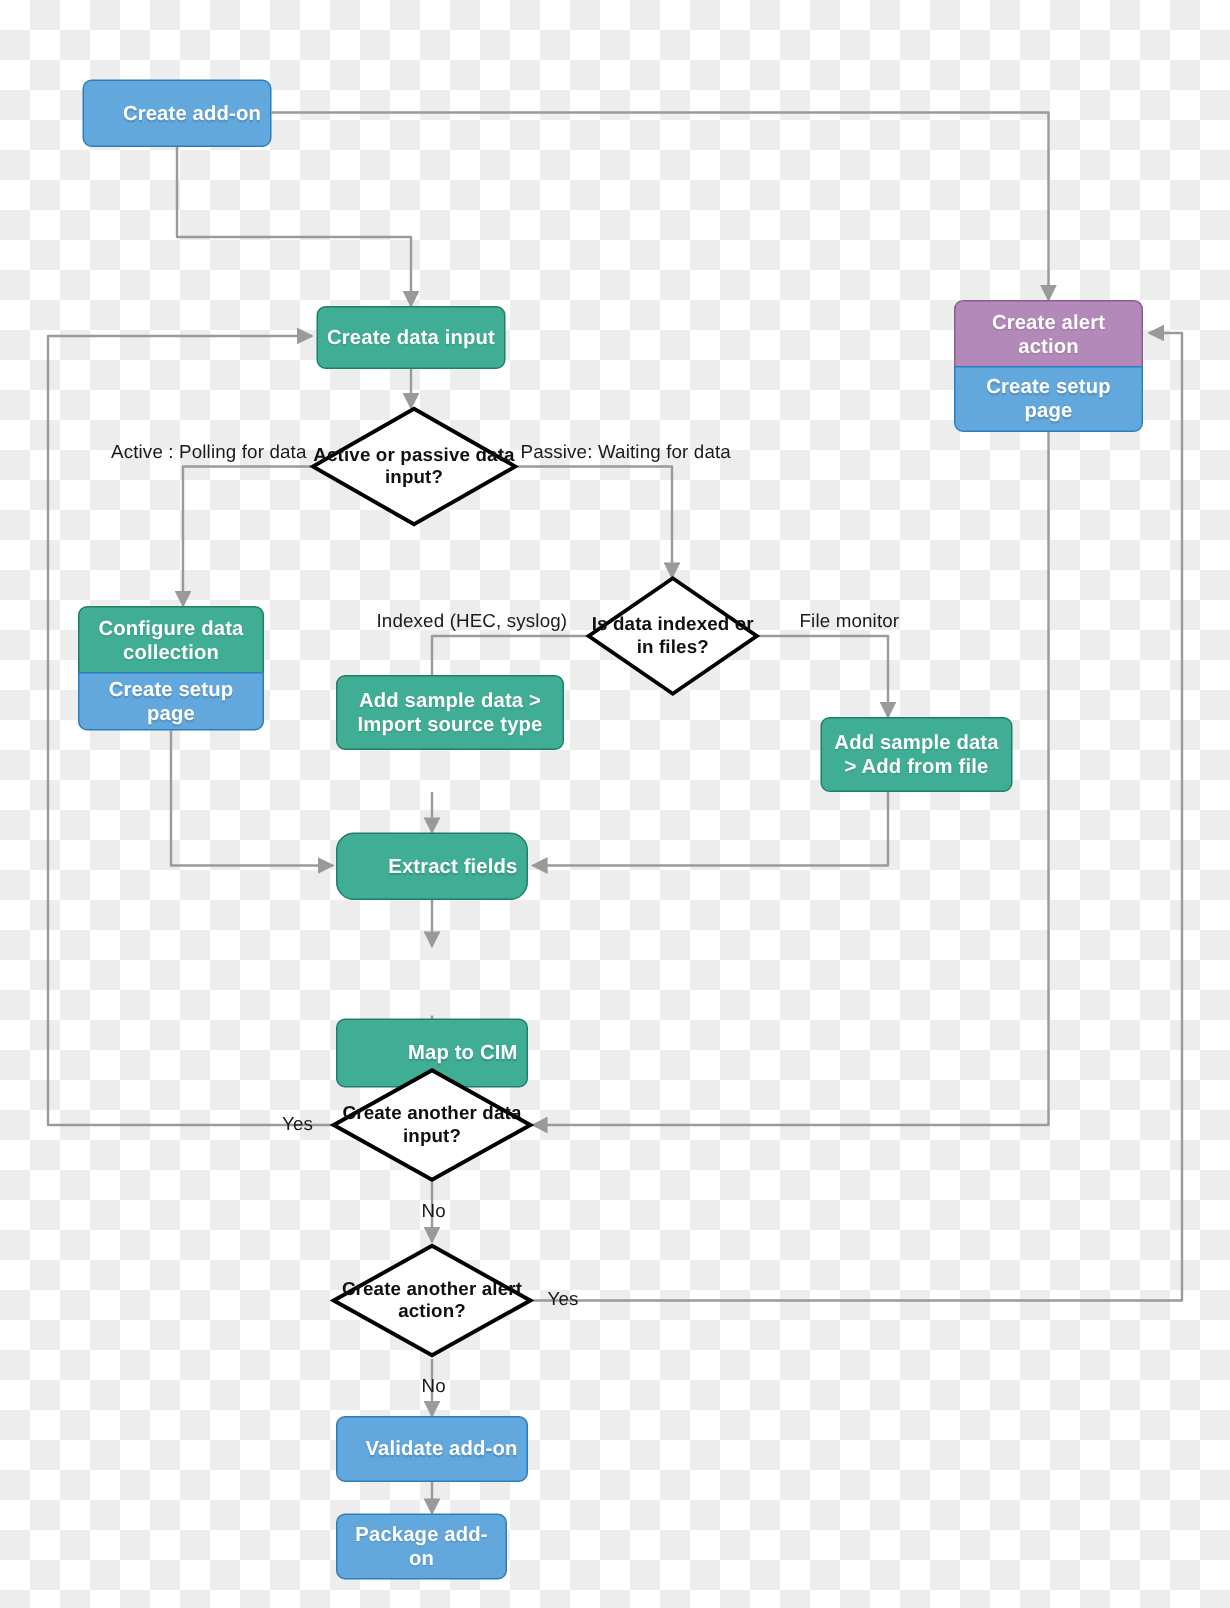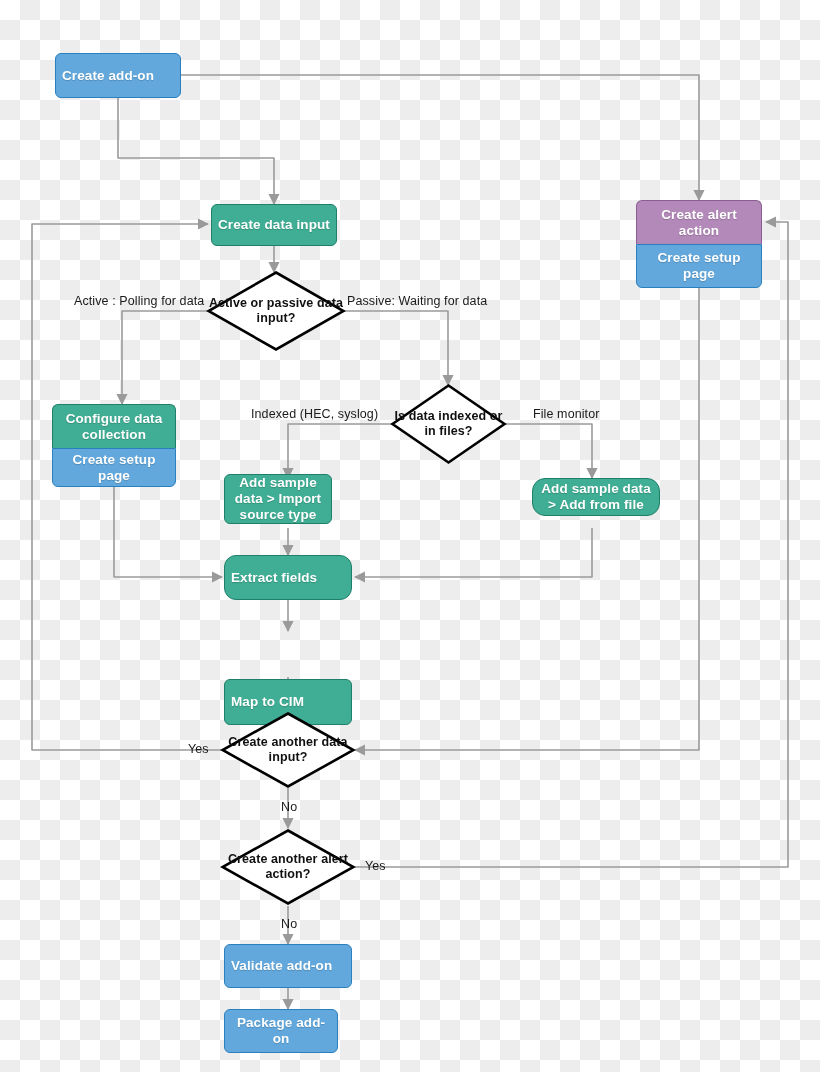--- a/index.html
+++ b/index.html
@@ -30,21 +30,21 @@
     width: 820px;
     height: 1072px;
     pointer-events: none;
   }
   .node {
     position: absolute;
     box-sizing: border-box;
     border-radius: 6px;
     display: flex;
     align-items: center;
-    justify-content: flex-start;
+    justify-content: flex-end;
     text-align: center;
     color: #ffffff;
     font-weight: bold;
     font-size: 13.5px;
     line-height: 1.18;
     letter-spacing: 0.1px;
     padding: 2px 6px;
     text-shadow: 0 1px 1px rgba(0,0,0,0.18);
   }
   .node.blue {
@@ -168,25 +168,25 @@
   </div>
 
   <div class="node teal stack-top" style="left:52px; top:404px; width:124px; height:44px;">
     <span>Configure data collection</span>
   </div>
 
   <div class="node blue stack-bottom" style="left:52px; top:448px; width:124px; height:39px;">
     <span>Create setup page</span>
   </div>
 
-  <div class="node teal" style="left:224px; top:474px; width:108px; height:50px;">
+  <div class="node teal" style="left:224px; top:450px; width:152px; height:50px;">
     <span>Add sample data &gt; Import source type</span>
   </div>
 
-  <div class="node teal" style="left:532px; top:478px; width:128px; height:38px;border-radius:13px;">
+  <div class="node teal" style="left:547px; top:478px; width:128px; height:50px;">
     <span>Add sample data &gt; Add from file</span>
   </div>
 
   <div class="node teal" style="left:224px; top:555px; width:128px; height:45px;border-radius:12px;">
     <span>Extract fields</span>
   </div>
 
   <div class="node teal" style="left:224px; top:631px; width:128px; height:46px;margin-top:48px;">
     <span>Map to CIM</span>
   </div>

